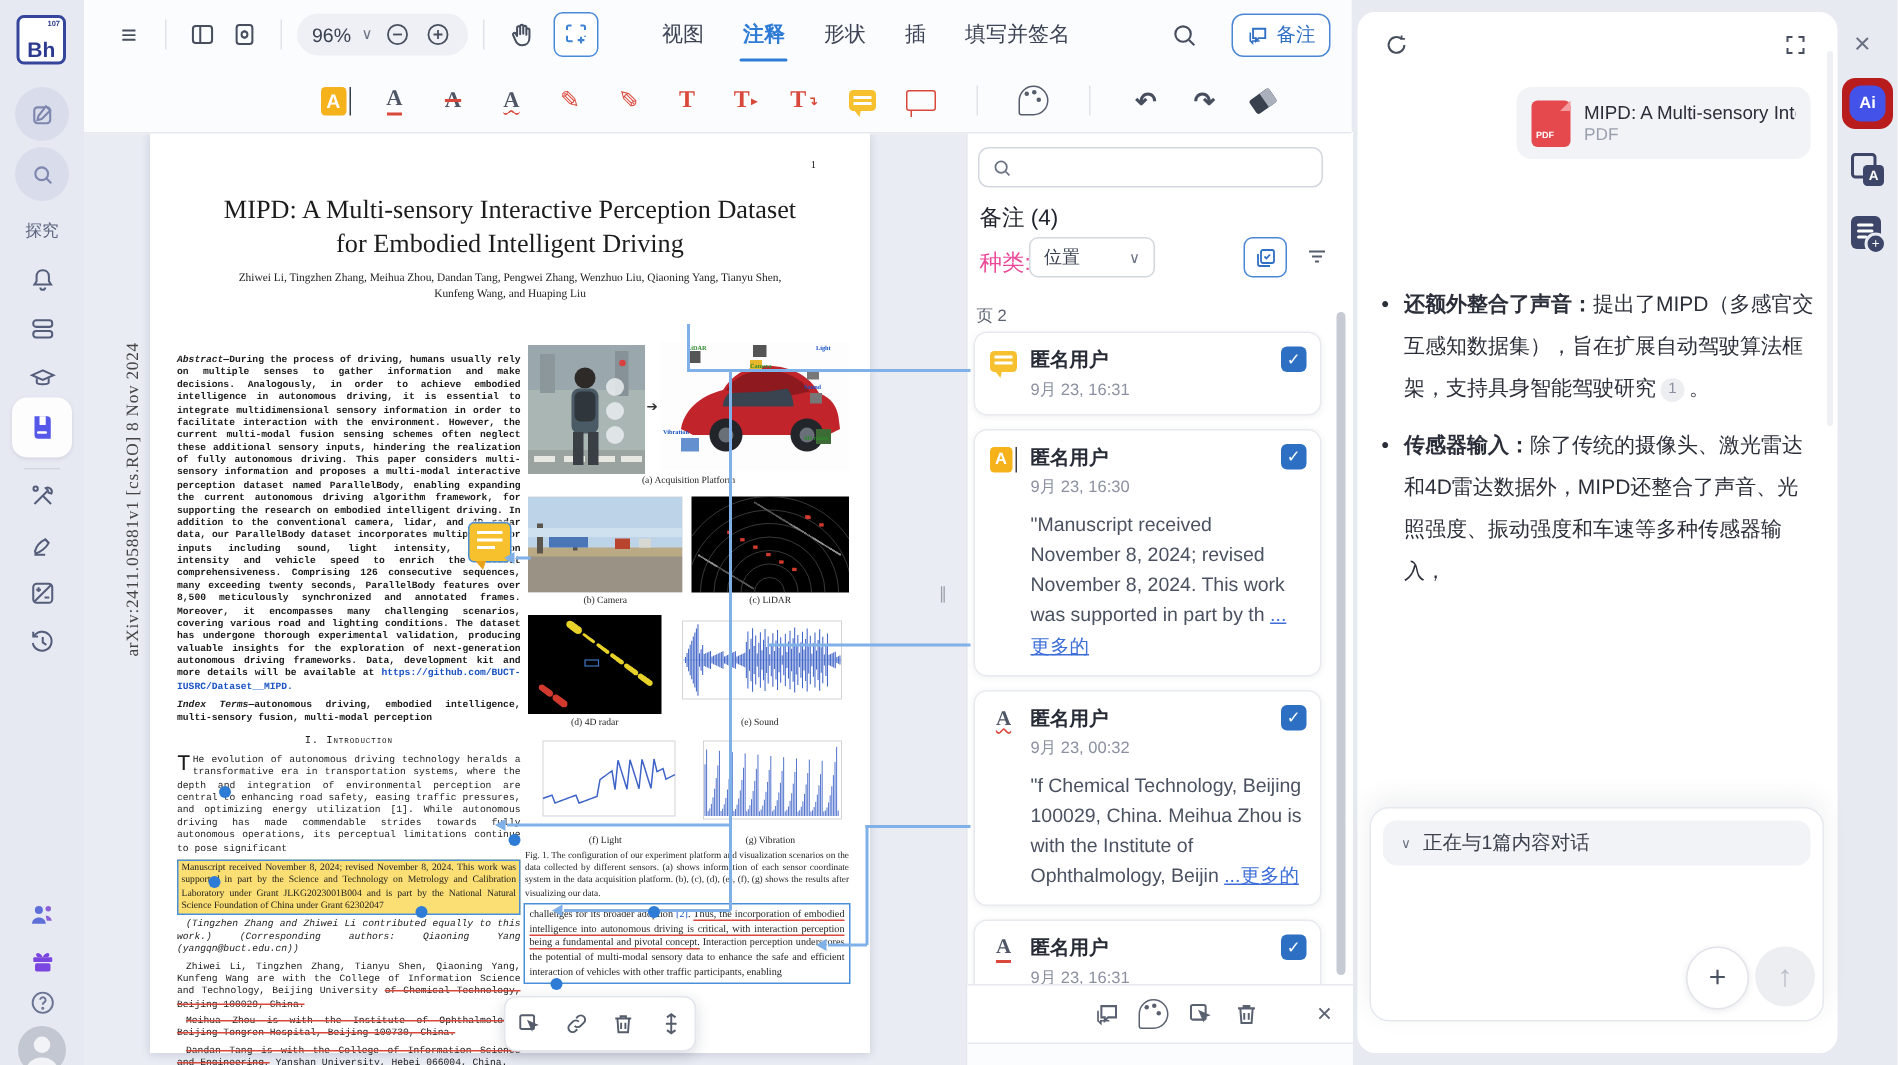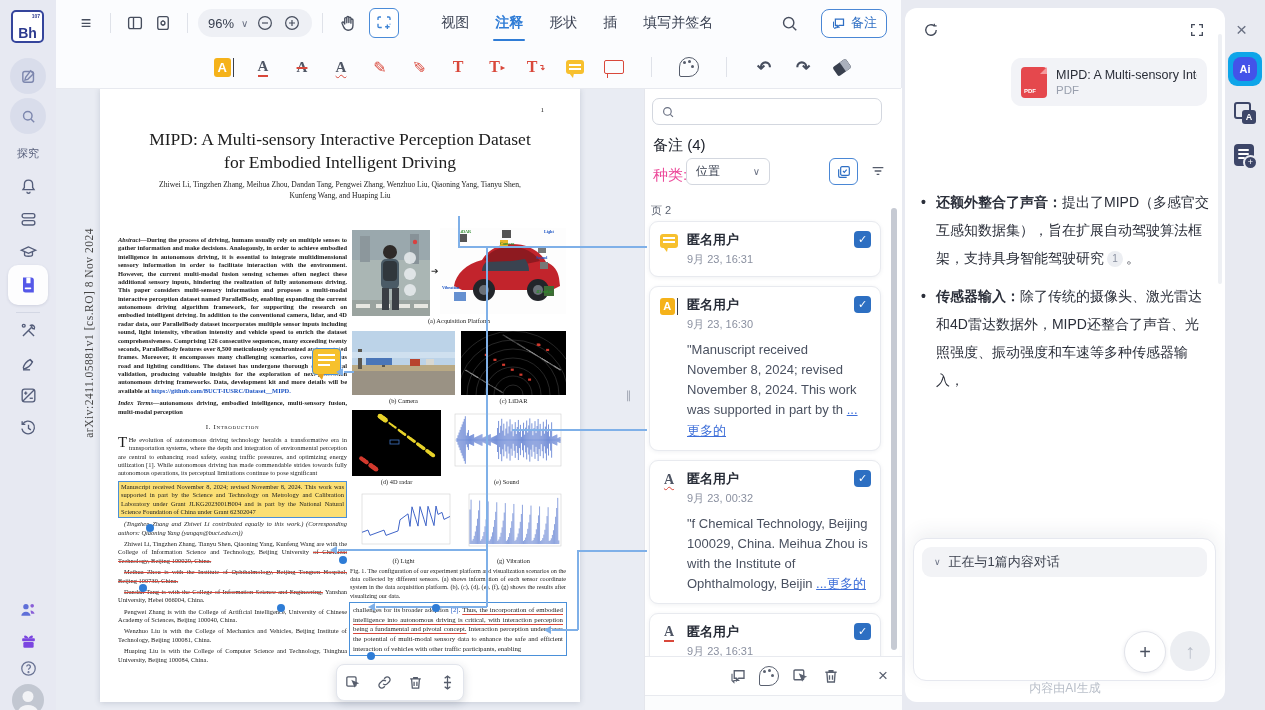--- a/index.html
+++ b/index.html
@@ -70,21 +70,21 @@
   
   .pdf-area{position:absolute;left:0;top:88px;width:588px;height:622px;background:#e9ecf3;overflow:hidden;}
   .page{position:absolute;left:44px;top:0;width:480px;height:614px;background:#fff;
         box-shadow:0 1px 6px rgba(50,60,90,.18);font-family:"Liberation Serif",serif;color:#1c1c1c;}
   .arxiv{position:absolute;left:27px;top:140px;writing-mode:vertical-rl;transform:rotate(180deg);
          font-size:11.5px;color:#444;font-family:"Liberation Serif",serif;letter-spacing:.5px;}
   .pnum{position:absolute;right:36px;top:18px;font-size:7px;}
   .ptitle{position:absolute;left:40px;right:40px;top:40px;text-align:center;font-size:17.5px;line-height:1.3;}
   .pauth{position:absolute;left:45px;right:45px;top:91px;text-align:center;font-size:7.6px;line-height:1.45;}
   .colL{position:absolute;left:18px;top:148px;width:229px;font-size:6.45px;line-height:1.3;text-align:justify;}
-  .colL p{margin:0 0 3px 0;}
+  .colL p{margin:0 0 3px 0;font-family:Liberation Mono, monospace;}
   .colL .ab{font-weight:bold;}
   .colL .abl, .ital{font-style:italic;font-weight:bold;}
   .ital2{font-style:italic;}
   .bluelink{color:#1a53c4;font-weight:bold;}
   .sechead{text-align:center;font-variant:small-caps;letter-spacing:.6px;margin:7px 0 4px 0 !important;font-size:7px;}
   .dropcap{float:left;font-size:15px;line-height:13px;margin-right:1.5px;font-weight:normal;}
   .hlblock{background:#fbdf74;border:1.5px solid #4a90d9;padding:1px 2px;margin:2px 0 2px 0;}
   .strike{text-decoration:line-through;text-decoration-color:#d9483b;text-decoration-thickness:1.2px;color:#1c1c1c;}
   .affil{ text-indent:6px; }
   
@@ -180,21 +180,21 @@
   .round-btn{position:absolute;width:40px;height:40px;border-radius:50%;display:flex;align-items:center;
              justify-content:center;font-size:20px;cursor:pointer;}
   .plus-btn{left:210px;top:92px;background:#fff;border:1px solid #e2e4ea;color:#4a5160;box-shadow:0 1px 4px rgba(40,50,90,.10);}
   .send-btn{left:256px;top:92px;background:#eceef2;color:#b9bec9;border:none;}
   .ai-footer{position:absolute;left:0;right:0;bottom:5px;text-align:center;font-size:12px;color:#b9bfc9;}
   .ai-scroll{position:absolute;right:3px;top:26px;width:4px;height:250px;background:#eef0f4;border-radius:2px;}
 
   
   .rail-right{position:absolute;left:1225px;top:0;width:40px;height:710px;}
   .rr-x{position:absolute;left:11px;top:20px;font-size:19px;color:#6a7183;cursor:pointer;line-height:1;}
-  .rr-ai-wrap{position:absolute;left:3px;top:52px;width:34px;height:34px;background:#0ea5e9;border-radius:9px;
+  .rr-ai-wrap{position:absolute;left:3px;top:52px;width:34px;height:34px;background:#b91c1c;border-radius:9px;
               display:flex;align-items:center;justify-content:center;cursor:pointer;text-align:center;}
   .rr-ai{width:24px;height:24px;background:#4353e9;border-radius:8px;color:#fff;font-size:11px;font-weight:bold;
          display:flex;align-items:center;justify-content:center;}
   .rr-tr{position:absolute;left:9px;top:102px;width:22px;height:22px;cursor:pointer;}
   .rr-tr .b1{position:absolute;left:0;top:0;width:13px;height:13px;border:2px solid #3d4668;border-radius:3px;}
   .rr-tr .b2{position:absolute;right:0;bottom:0;width:14px;height:14px;background:#3d4668;border-radius:3px;
              color:#fff;font-size:9px;font-weight:bold;display:flex;align-items:center;justify-content:center;}
   .rr-doc{position:absolute;left:9px;top:144px;width:20px;height:22px;background:#3d4668;border-radius:4px;cursor:pointer;position:absolute;}
   .rr-doc i{position:absolute;left:4px;height:2px;background:#fff;border-radius:1px;}
   .rr-doc::after{content:"+";position:absolute;right:-4px;bottom:-4px;width:11px;height:11px;background:#3d4668;
@@ -1188,21 +1188,20 @@
       </ul>
   </div>
   <div class="ai-input">
     <div class="ctx-pill">
       <span class="chev">∨</span>
       <span>正在与1篇内容对话</span>
     </div>
     <span class="round-btn plus-btn">+</span>
     <span class="round-btn send-btn">↑</span>
   </div>
-  <div class="ai-footer">内容由AI生成</div>
   <div class="ai-scroll"></div>
 </section>
 
 <aside class="rail-right">
   <span class="rr-x">×</span>
   <span class="rr-ai-wrap">
       <span class="rr-ai">Ai</span>
     </span>
   <span class="rr-tr">
       <span class="b1"></span>

